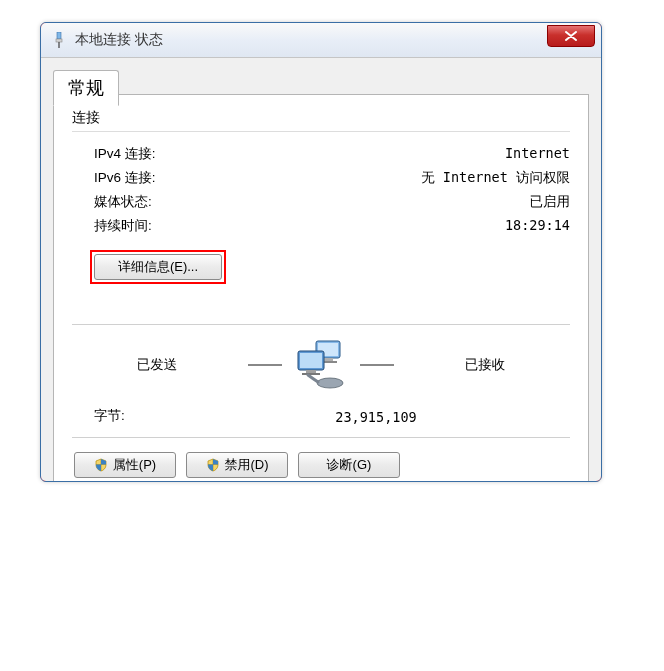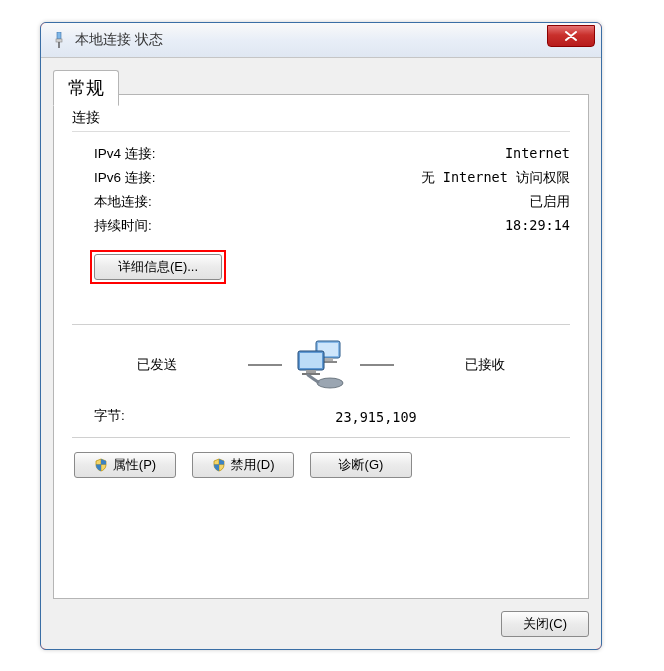--- a/index.html
+++ b/index.html
@@ -9,21 +9,21 @@
       background: #fff;
       width: 664px;
       height: 671px;
       position: relative;
     }
     .window {
       position: absolute;
       left: 40px;
       top: 22px;
       width: 562px;
-      height: 628px;
+      height: 460px;
       border: 1px solid #3a6ea5;
       border-radius: 6px;
       overflow: hidden;
       background: #ef4444;
       box-shadow: 0 0 4px rgba(0,0,0,0.2);
     }
     .titlebar {
       height: 35px;
       background: linear-gradient(to bottom, #f9f9f9 0%, #e8eef7 50%, #dfe7f2 100%);
       border-bottom: 1px solid #c5c5c5;
@@ -182,21 +182,21 @@
       width: 110px;
       padding-left: 22px;
     }
     .bytes-row .bval {
       flex: 1;
       text-align: center;
       font-family: "SimSun", monospace;
     }
     .btn-row {
       display: flex;
-      gap: 16px;
+      gap: 10px;
       padding-left: 2px;
       margin-top: 14px;
     }
     .shield {
       width: 15px;
       height: 15px;
       display: inline-flex;
       align-items: center;
       justify-content: center;
     }
@@ -238,21 +238,21 @@
 
       <div class="row">
         <span class="label">IPv4 连接:</span>
         <span class="value">Internet</span>
       </div>
       <div class="row">
         <span class="label">IPv6 连接:</span>
         <span class="value">无 Internet 访问权限</span>
       </div>
       <div class="row">
-        <span class="label">本地连接:</span>
+        <span class="label">媒体状态:</span>
         <span class="value">已启用</span>
       </div>
       <div class="row">
         <span class="label">持续时间:</span>
         <span class="value">18:29:14</span>
       </div>
 
       <div class="details-btn-wrap">
         <span class="highlight-red">
           <button class="win-button" style="min-width:128px">详细信息(E)...</button>

